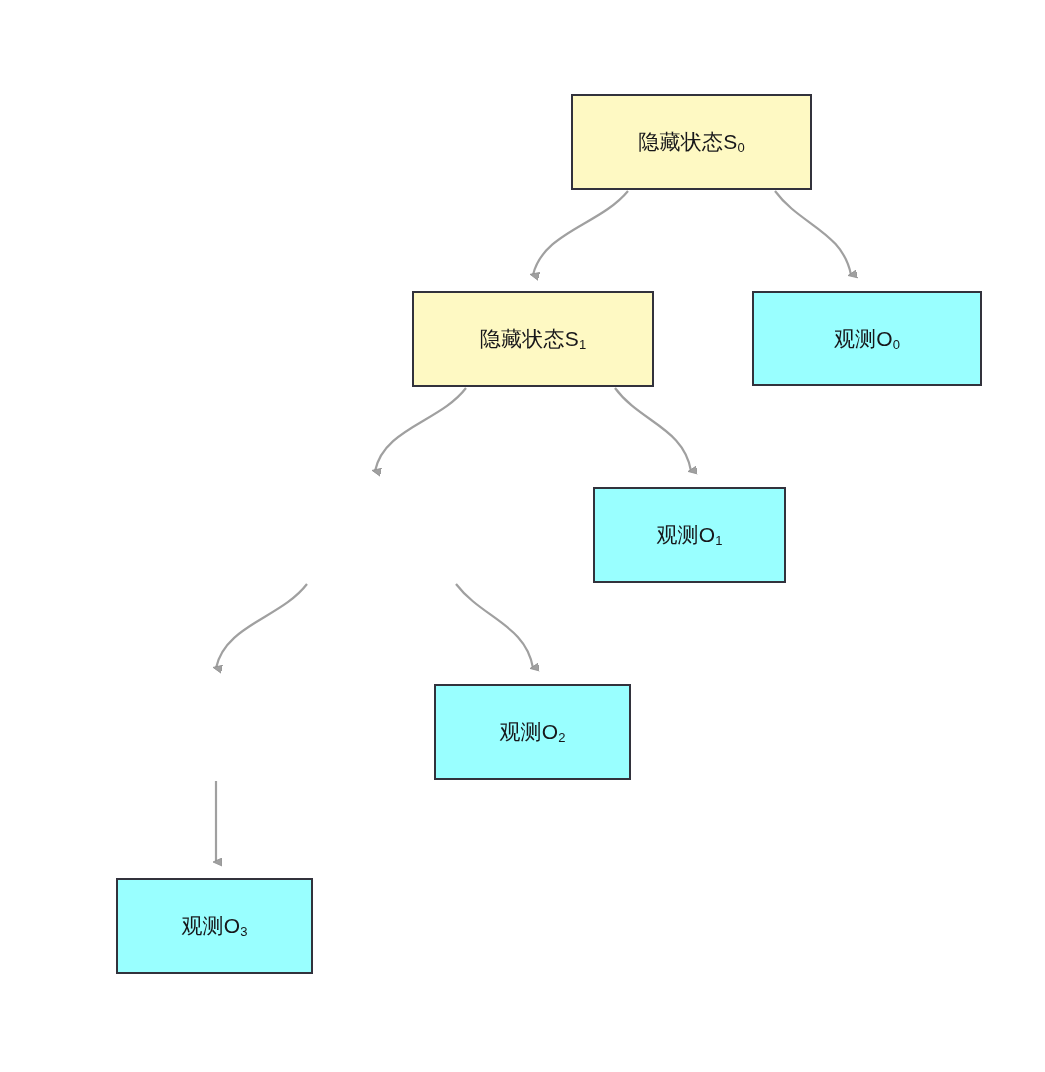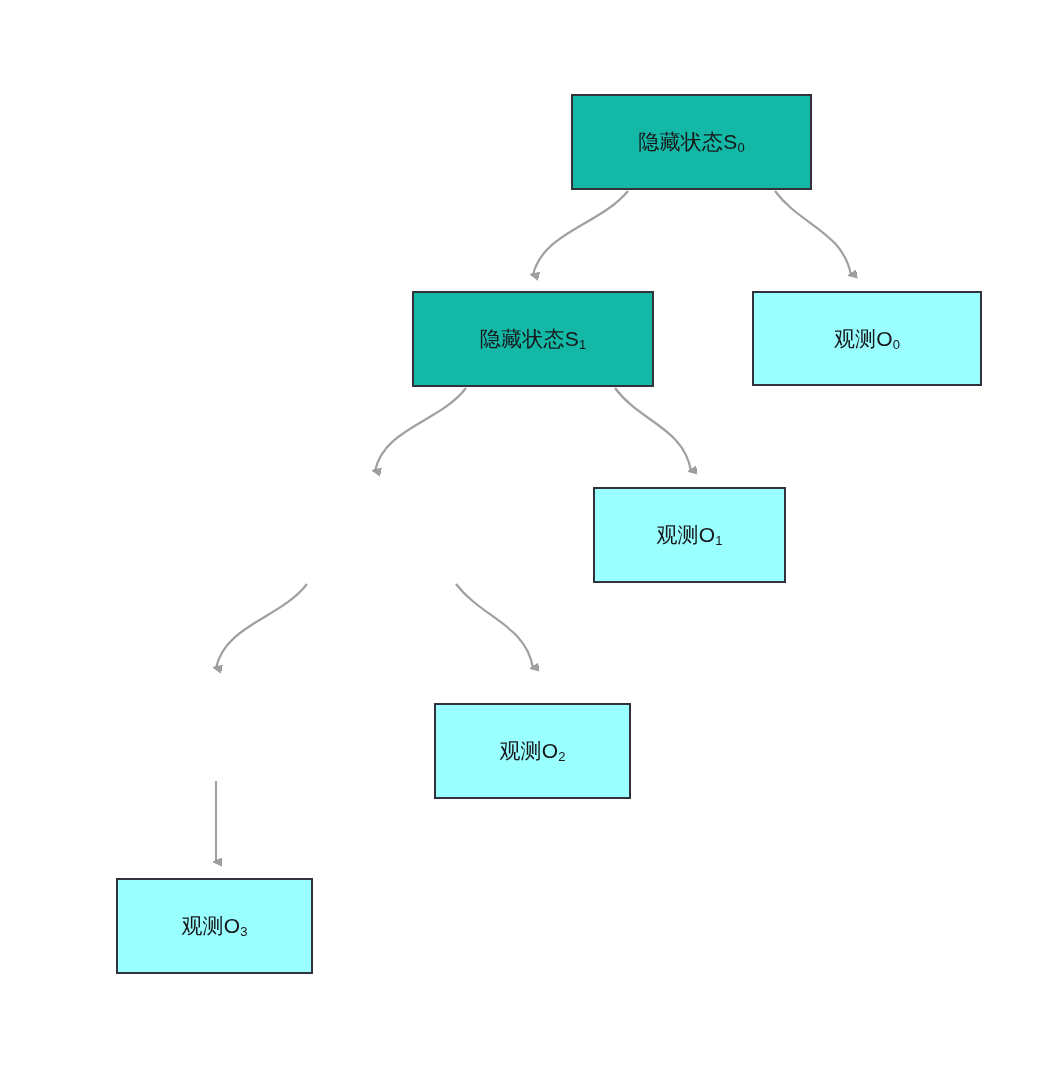--- a/index.html
+++ b/index.html
@@ -32,21 +32,21 @@
   .node {
     position: absolute;
     box-sizing: border-box;
     border: 2px solid #32323c;
     display: flex;
     align-items: center;
     justify-content: center;
     text-align: center;
   }
   .node-hidden {
-    background: #14b8a6;
+    background: #fef9c3;
   }
   .node-observation {
     background: #99ffff;
   }
   .node-label {
     font-size: 21px;
     color: #17171a;
     letter-spacing: 0.2px;
     line-height: 1.1;
     white-space: nowrap;
@@ -97,21 +97,21 @@
   <div class="node node-observation" style="left:752px; top:291px; width:230px; height:95px;">
     <span class="node-label"><span>观测O</span><sub>0</sub></span>
   </div>
 
 
   <div class="node node-observation" style="left:593px; top:487px; width:193px; height:96px;">
     <span class="node-label"><span>观测O</span><sub>1</sub></span>
   </div>
 
 
-  <div class="node node-observation" style="left:434px; top:684px; width:197px; height:96px;margin-top:19px;">
+  <div class="node node-observation" style="left:434px; top:684px; width:197px; height:96px;">
     <span class="node-label"><span>观测O</span><sub>2</sub></span>
   </div>
 
   <div class="node node-observation" style="left:116px; top:878px; width:197px; height:96px;align-items:center;">
     <span class="node-label"><span>观测O</span><sub>3</sub></span>
   </div>
 
 </div>
 
 </body></html>

